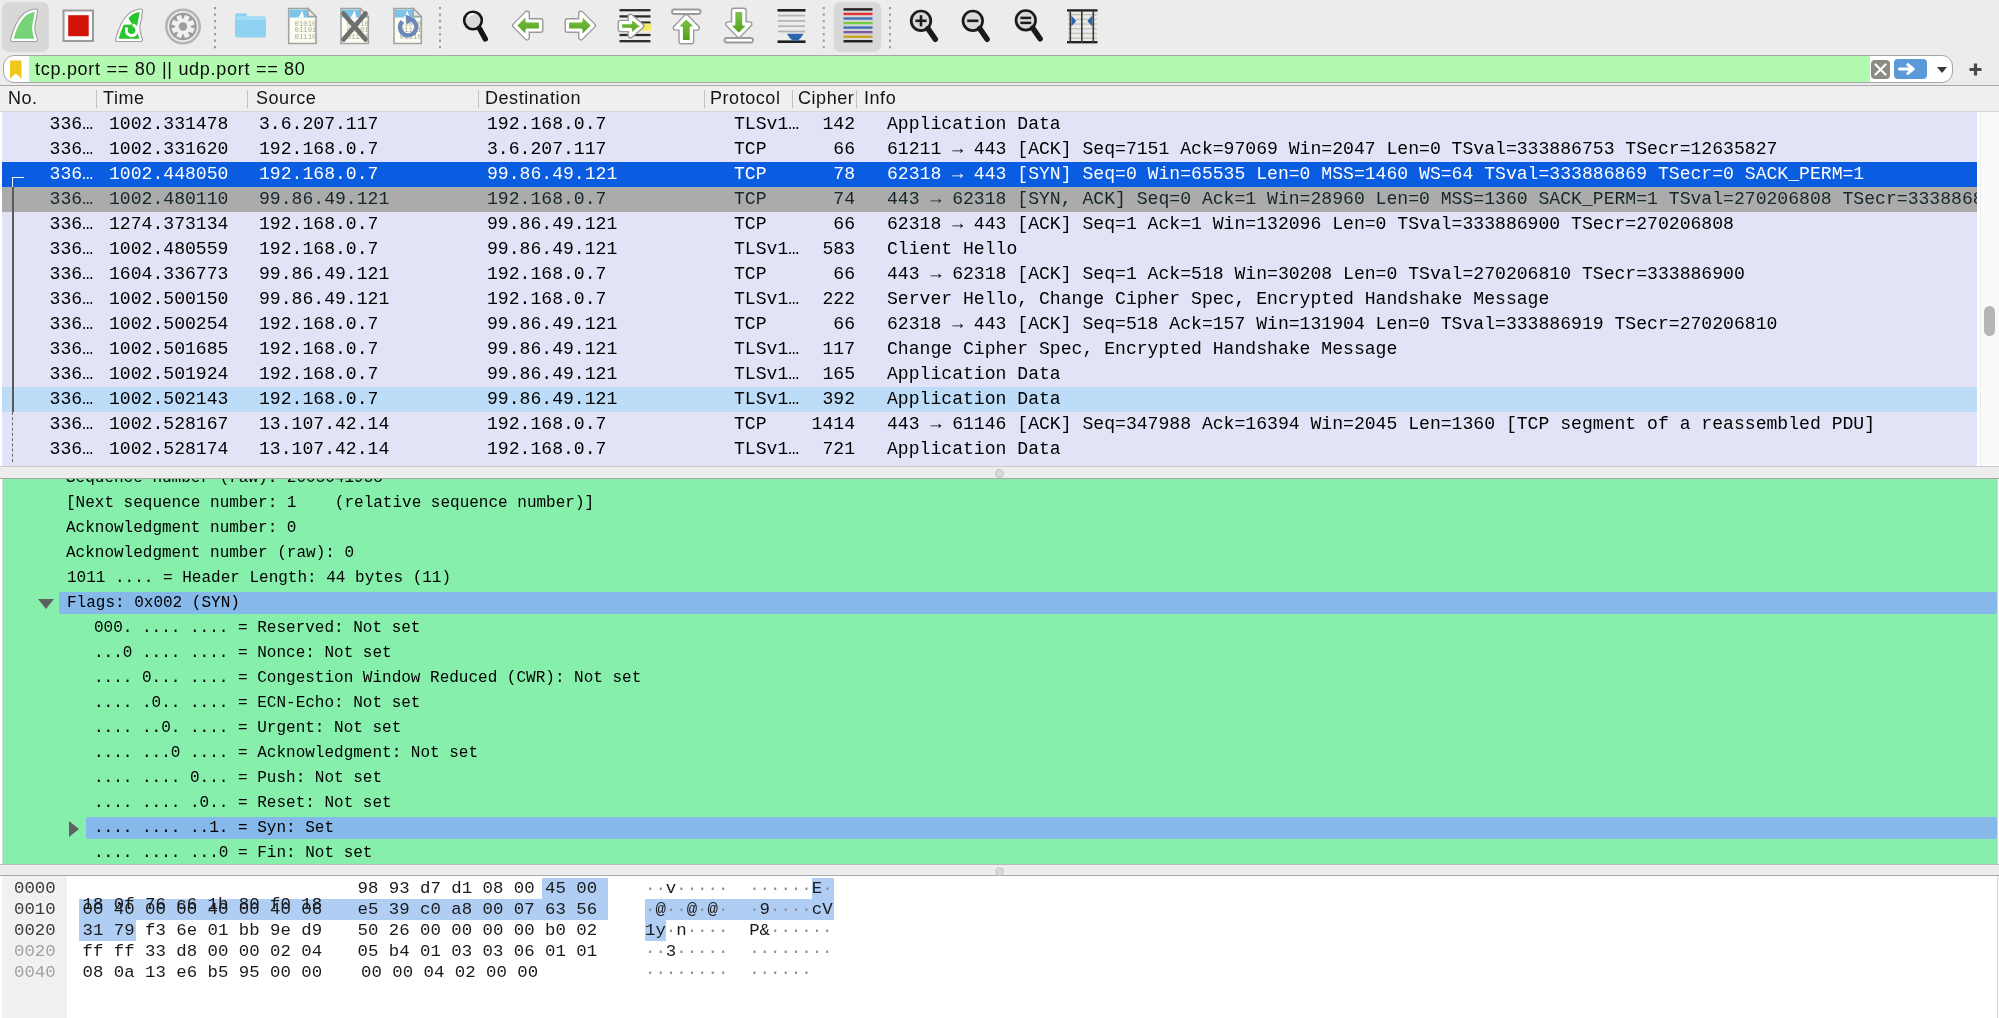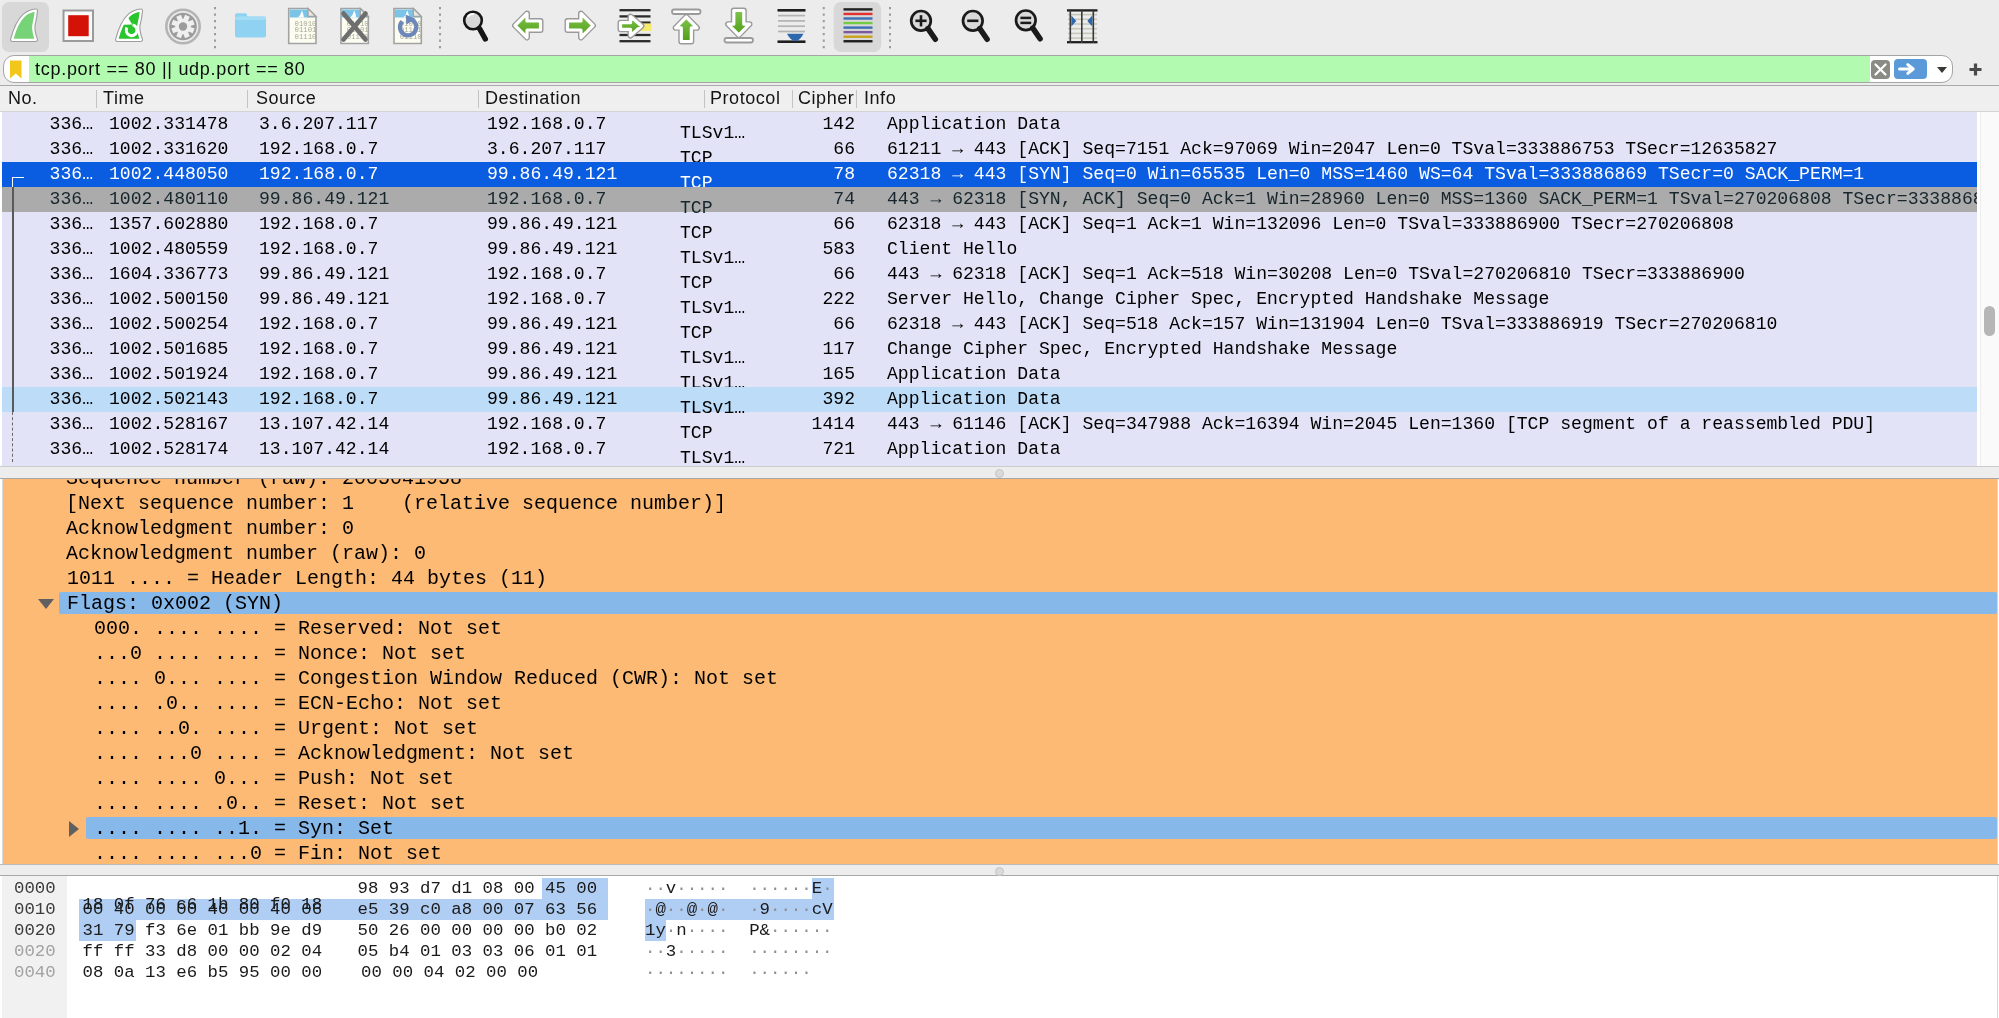--- a/index.html
+++ b/index.html
@@ -16,32 +16,32 @@
 #header { position:absolute; left:0; top:86px; width:1999px; height:26px; background:#efefef; border-bottom:1px solid #d4d4d4; font-size:18px; letter-spacing:0.55px; color:#141414; }
 #header .h { position:absolute; top:0; height:25px; line-height:25px; }
 #header .sep { position:absolute; top:4px; width:1px; height:18px; background:#c3c3c3; }
 #plist { position:absolute; left:2px; top:112px; width:1975px; height:354px; background:#e3e3f7; overflow:hidden; font-family:"Liberation Mono", monospace; font-size:18.1px; }
 .row { position:absolute; left:0; width:1975px; height:25px; color:#000; }
 .row span { position:absolute; top:0; height:25px; line-height:25px; white-space:pre; }
 .n0 { left:0; width:91px; text-align:right; }
 .n1 { left:107px; }
 .n2 { left:257px; }
 .n3 { left:485px; }
-.n4 { left:678px;margin-top:9px; }
+.n4 { left:732px; }
 .n5 { left:760px; width:93px; text-align:right; }
 .n6 { left:865px;margin-left:20px; }
 .rsel { background:#0a5ce0; color:#fff; }
 .rgray { background:#ababab; color:#16262c; }
 .rblue { background:#bddcf7; }
 #vscroll { position:absolute; left:1980px; top:112px; width:19px; height:354px; background:#fafafa; border-left:1px solid #ededed; }
 #vthumb { position:absolute; left:3px; top:194px; width:11px; height:30px; background:#b6b6b6; border-radius:5.5px; }
 #split1 { z-index:5; position:absolute; left:0; top:466px; width:1999px; height:13px; background:#ededed; border-top:1px solid #cccccc; border-bottom:1px solid #a8a8a8; }
 #split2 { z-index:5; position:absolute; left:0; top:864px; width:1999px; height:12px; background:#ededed; border-top:1px solid #bbbbbb; border-bottom:1px solid #a8a8a8; }
 .knob { position:absolute; left:994.5px; top:2px; width:9px; height:9px; background:#dadada; border:1px solid #c5c5c5; border-radius:50%; }
-#details { border-left:1px solid #d8d8d8; position:absolute; left:2px; top:467px; width:1995px; height:397px; background:#fdba74; overflow:hidden; font-family:"Liberation Mono", monospace; font-size:20px; color:#000; }
+#details { border-left:1px solid #d8d8d8; position:absolute; left:2px; top:467px; width:1995px; height:397px; background:#86efac; overflow:hidden; font-family:"Liberation Mono", monospace; font-size:16px; color:#000; }
 .dl { position:absolute; left:0; width:1995px; height:25px; line-height:25px; white-space:pre; }
 .dhl { position:absolute; height:22px; background:#87b8ea; border-radius:2px; right:0; }
 .tri { position:absolute; width:0; height:0; }
 #hex { position:absolute; left:2px; top:876px; width:1995px; height:142px; background:#fff; overflow:hidden; font-family:"Liberation Mono", monospace; font-size:17.36px; color:#1a1a1a; }
 #hexcol { position:absolute; left:0; top:0; width:65px; height:142px; background:#f1f1f1; }
 .hx { position:absolute; height:21px; line-height:21px; white-space:pre; }
 .asc { color:#8e8e8e; } .asc i { font-style:normal; color:#1a1a1a; }
 .hhl { position:absolute; height:21px; background:#b0cef3; }
 #ledge { position:absolute; left:0; top:112px; width:2px; height:906px; background:#fff; }
 #redge { position:absolute; left:1997px; top:467px; width:2px; height:551px; background:#fff; border-left:1px solid #d6d6d6; }
@@ -219,21 +219,21 @@
       <span class="n0">336…</span>
       <span class="n1">1002.480110</span>
       <span class="n2">99.86.49.121</span>
       <span class="n3">192.168.0.7</span>
       <span class="n4">TCP</span>
       <span class="n5">74</span>
       <span class="n6">443 → 62318 [SYN, ACK] Seq=0 Ack=1 Win=28960 Len=0 MSS=1360 SACK_PERM=1 TSval=270206808 TSecr=33388686…</span>
     </div>
 <div class="row" style="top:100px;">
       <span class="n0">336…</span>
-      <span class="n1">1357.602880</span>
+      <span class="n1">1274.373134</span>
       <span class="n2">192.168.0.7</span>
       <span class="n3">99.86.49.121</span>
       <span class="n4">TCP</span>
       <span class="n5">66</span>
       <span class="n6">62318 → 443 [ACK] Seq=1 Ack=1 Win=132096 Len=0 TSval=333886900 TSecr=270206808</span>
     </div>
 <div class="row" style="top:125px;">
       <span class="n0">336…</span>
       <span class="n1">1002.480559</span>
       <span class="n2">192.168.0.7</span>

